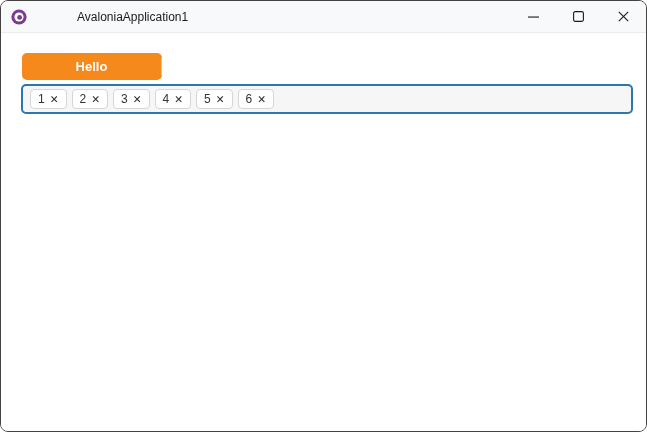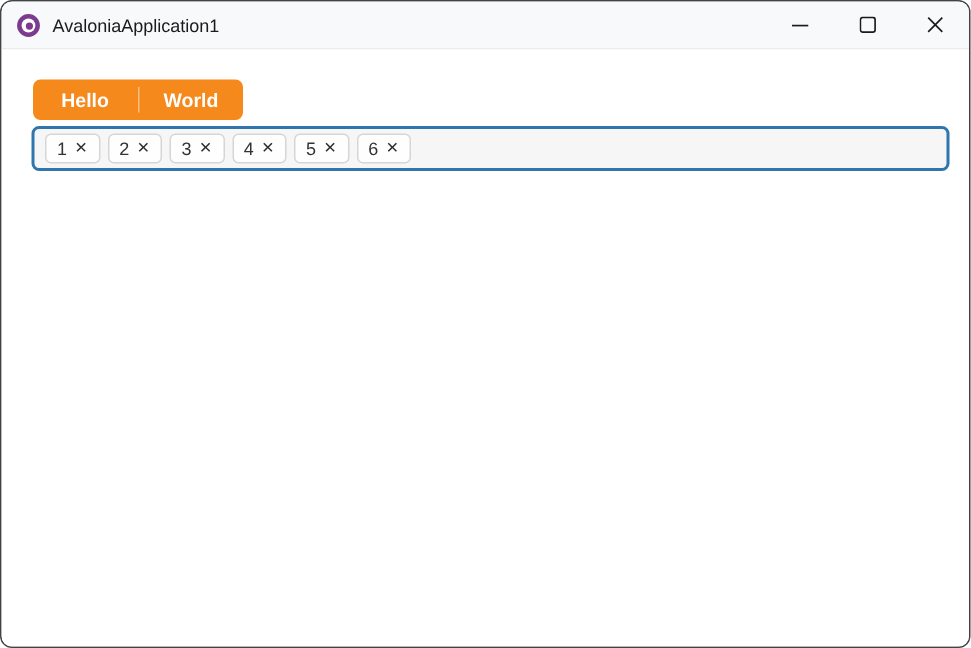--- a/index.html
+++ b/index.html
@@ -22,20 +22,21 @@
     box-sizing: content-box;
   }
   
   .titlebar {
     height: 32px;
     background: #f7f9fa;
     border-bottom: 1px solid #ececec;
     display: flex;
     align-items: center;
     box-sizing: border-box;
+    gap: 42px;
   }
   .app-icon {
     width: 16px;
     height: 16px;
     margin-left: 10px;
     flex: 0 0 auto;
   }
   .window-title {
     margin-left: 8px;
     font-size: 12px;
@@ -164,21 +165,20 @@
         </svg>
       </div>
     </div>
   </div>
 
   <div class="content">
 
     <div class="split-button">
       <div class="split-seg">Hello</div>
       <div class="split-divider"></div>
-      <div class="split-seg">World</div>
     </div>
 
     <div class="tag-box">
       <div class="tag-chip">
         <span class="tag-label">1</span>
         <span class="tag-remove">✕</span>
       </div>
       <div class="tag-chip">
         <span class="tag-label">2</span>
         <span class="tag-remove">✕</span>

